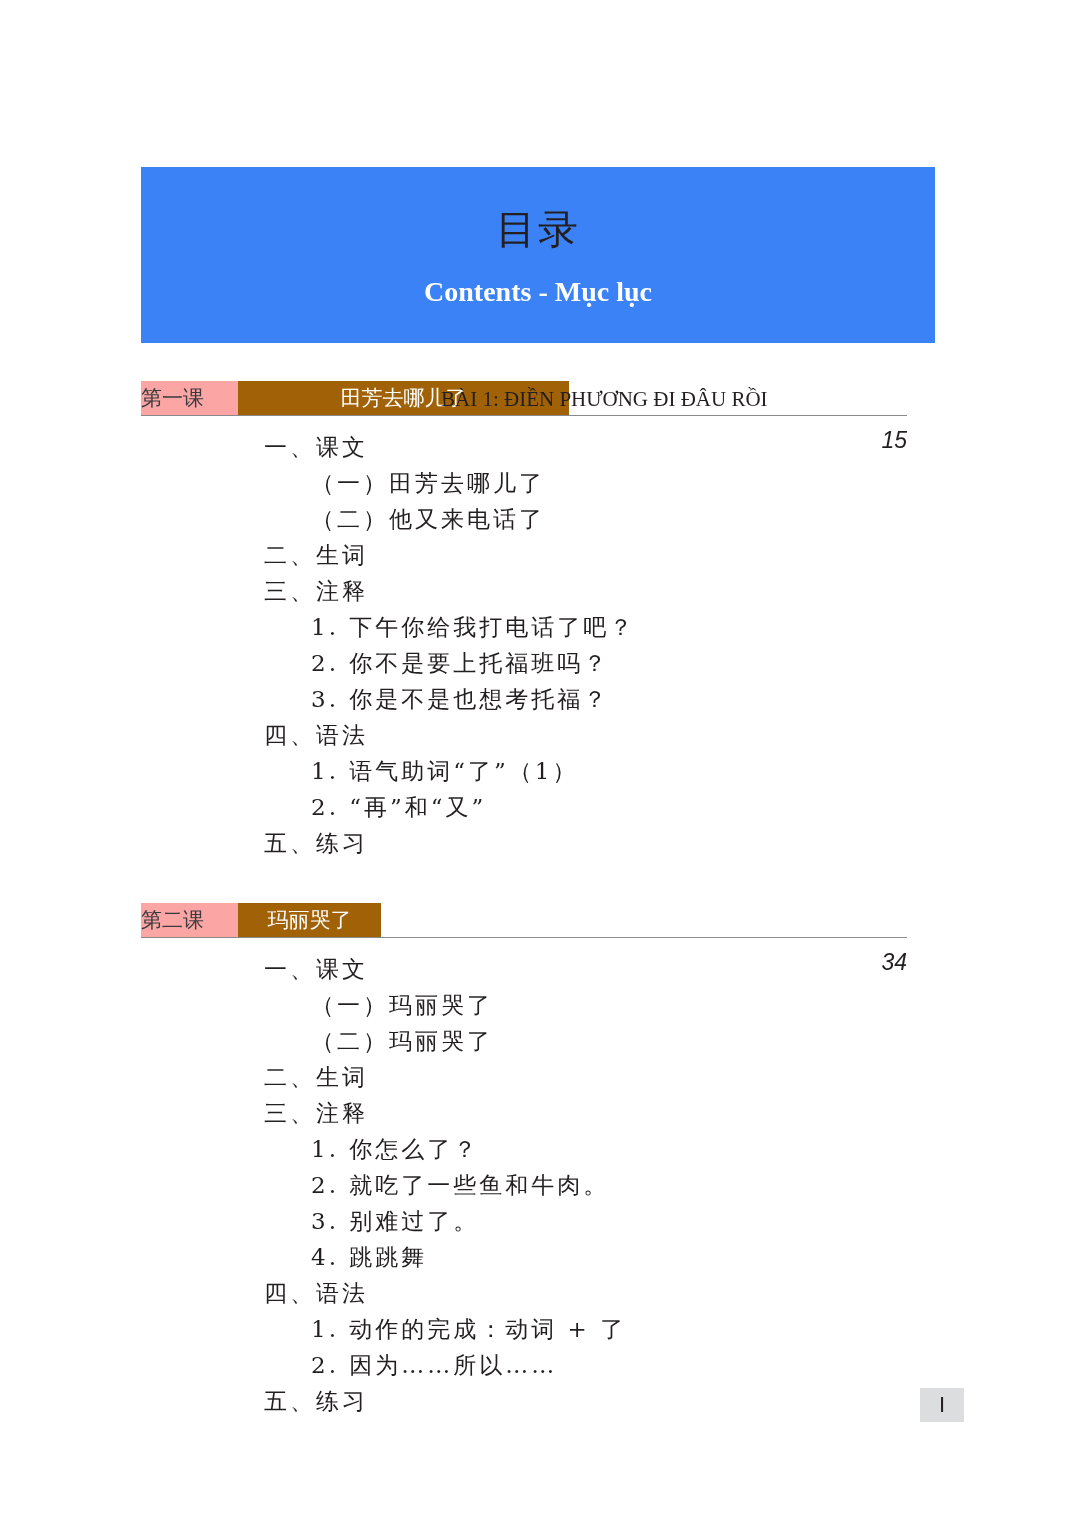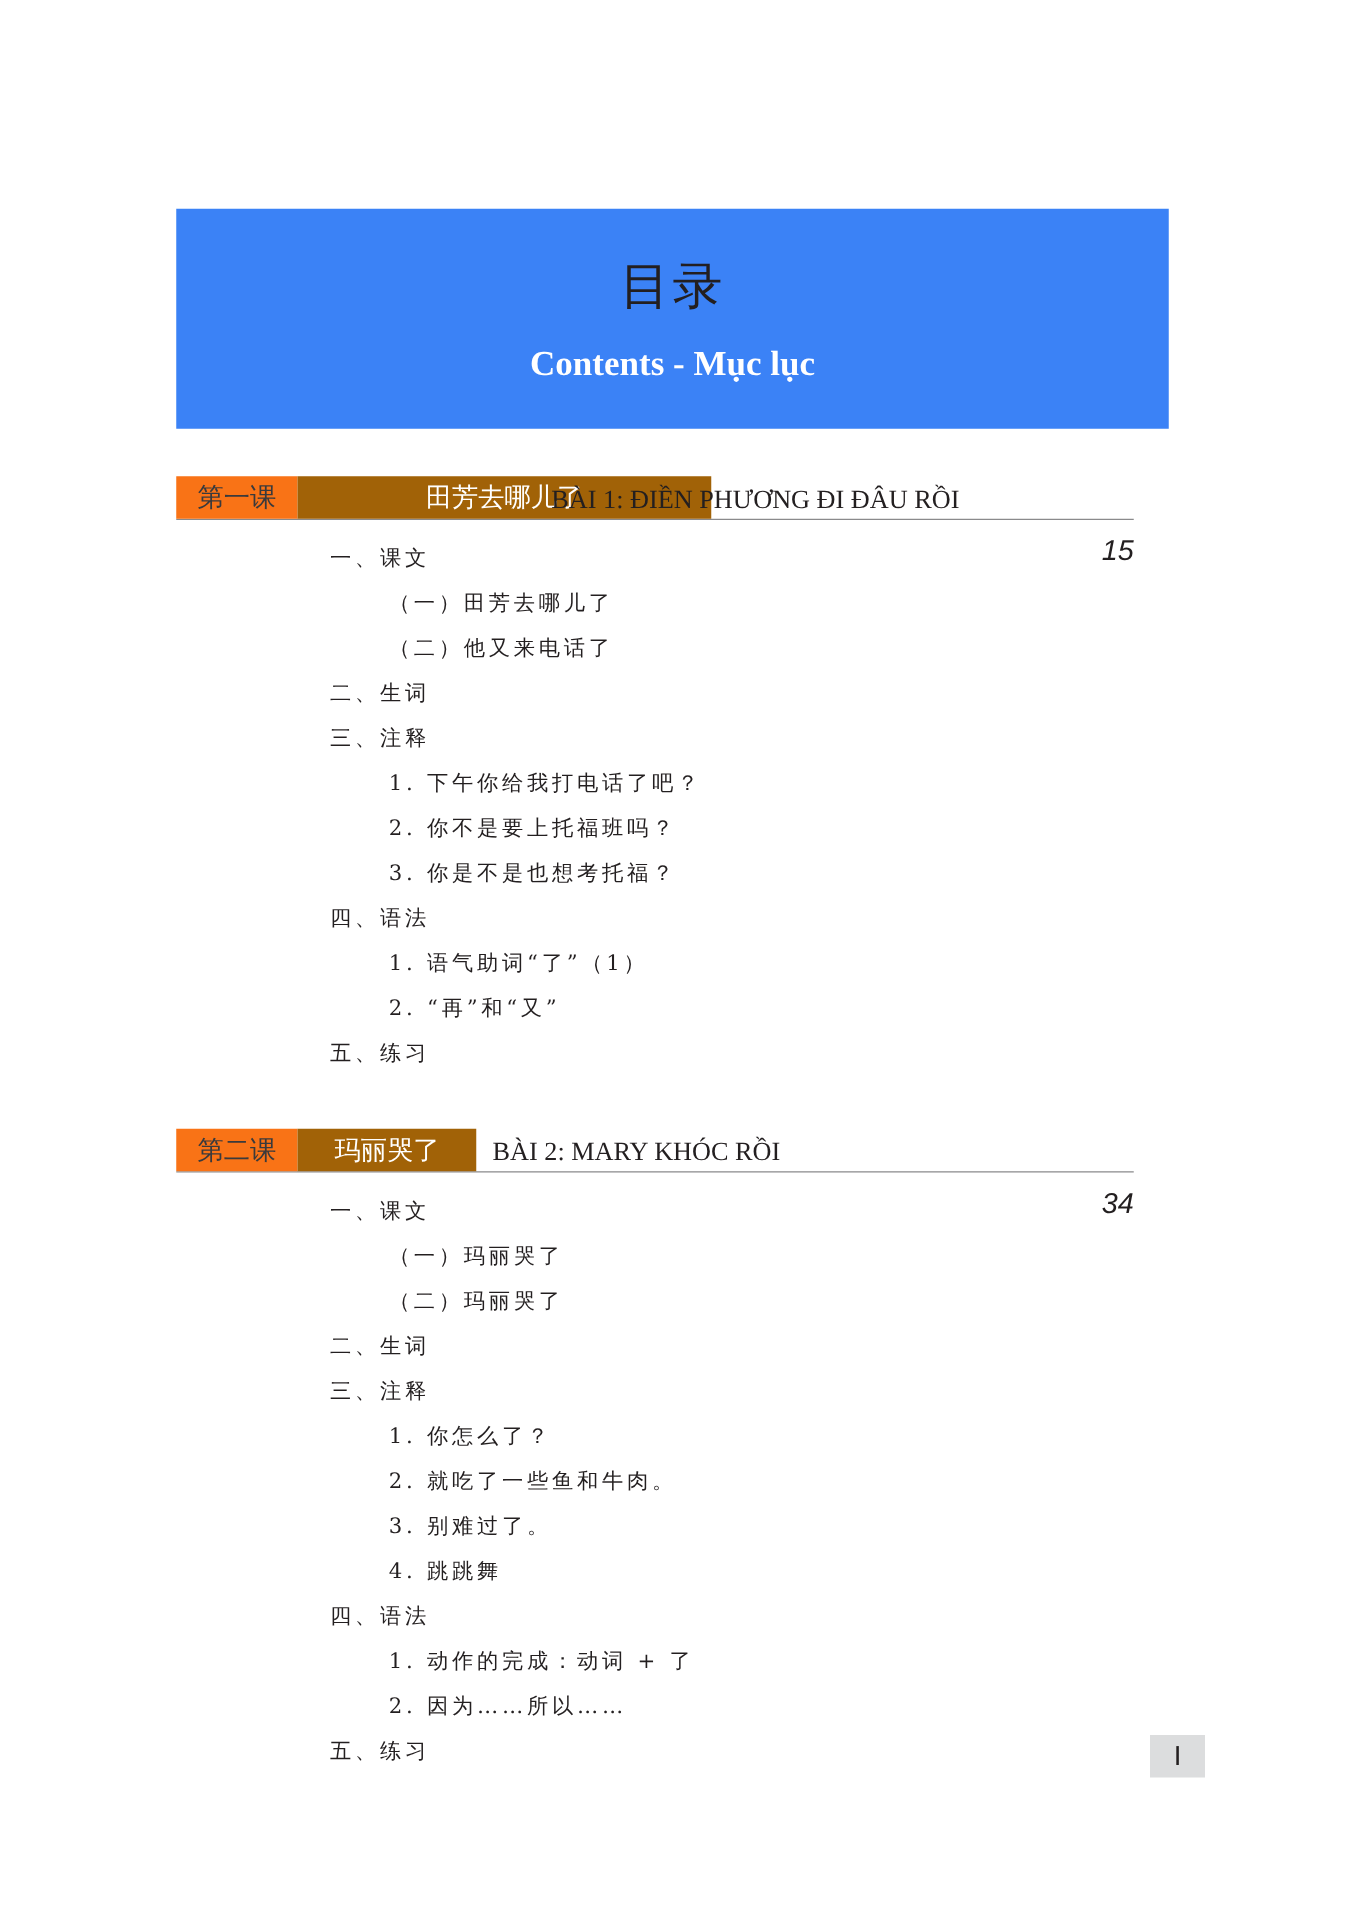--- a/index.html
+++ b/index.html
@@ -49,25 +49,24 @@
       left: 141px;
       width: 766px;
       height: 34px;
       border-bottom: 1.5px solid #8a8a8c;
     }
     .lh-num {
       position: absolute;
       left: 0; top: 0;
       width: 97px;
       height: 34px;
-      background: #f97316;
+      background: #fca5a5;
       font-family: "DejaVu Sans", sans-serif;
       font-size: 21px;
       line-height: 34px;
-      text-align: center;
       color: #3a3a3c;
     }
     .lh-cn {
       position: absolute;
       left: 97px; top: 0;
       height: 34px;
       background: #a16207;
       font-family: "DejaVu Sans", sans-serif;
       font-size: 21px;
       line-height: 34px;
@@ -89,21 +88,21 @@
       font-family: "Liberation Sans", sans-serif;
       font-style: italic;
       font-size: 23px;
       line-height: 38px;
       color: #231f20;
       margin-top: 40px;
     }
     .toc-line {
       position: absolute;
       font-family: "DejaVu Serif", serif;
-      font-size: 17px;
+      font-size: 23px;
       line-height: 28px;
       white-space: nowrap;
       color: #231f20;
       letter-spacing: 3px;
     }
     .toc-line.lvl1 { left: 264px; }
     .toc-line.lvl2 { left: 311px; }
     .page-tab {
       position: absolute;
       left: 920px;
@@ -142,21 +141,20 @@
 <div class="toc-line lvl2" style="top:649px;">2. 你不是要上托福班吗？</div>
 <div class="toc-line lvl2" style="top:685px;">3. 你是不是也想考托福？</div>
 <div class="toc-line lvl1" style="top:721px;">四、语法</div>
 <div class="toc-line lvl2" style="top:757px;">1. 语气助词“了”（1）</div>
 <div class="toc-line lvl2" style="top:793px;">2. “再”和“又”</div>
 <div class="toc-line lvl1" style="top:829px;">五、练习</div>
 
 <div class="lesson-header" style="top:903px;">
   <div class="lh-num">第二课</div>
   <div class="lh-cn" style="width:143px;">玛丽哭了</div>
-  <div class="lh-vn" style="left:253px;">BÀI 2: MARY KHÓC RỒI</div>
   <div class="lh-page">34</div>
 </div>
 
 <div class="toc-line lvl1" style="top:955px;">一、课文</div>
 <div class="toc-line lvl2" style="top:991px;">（一）玛丽哭了</div>
 <div class="toc-line lvl2" style="top:1027px;">（二）玛丽哭了</div>
 <div class="toc-line lvl1" style="top:1063px;">二、生词</div>
 <div class="toc-line lvl1" style="top:1099px;">三、注释</div>
 <div class="toc-line lvl2" style="top:1135px;">1. 你怎么了？</div>
 <div class="toc-line lvl2" style="top:1171px;">2. 就吃了一些鱼和牛肉。</div>

